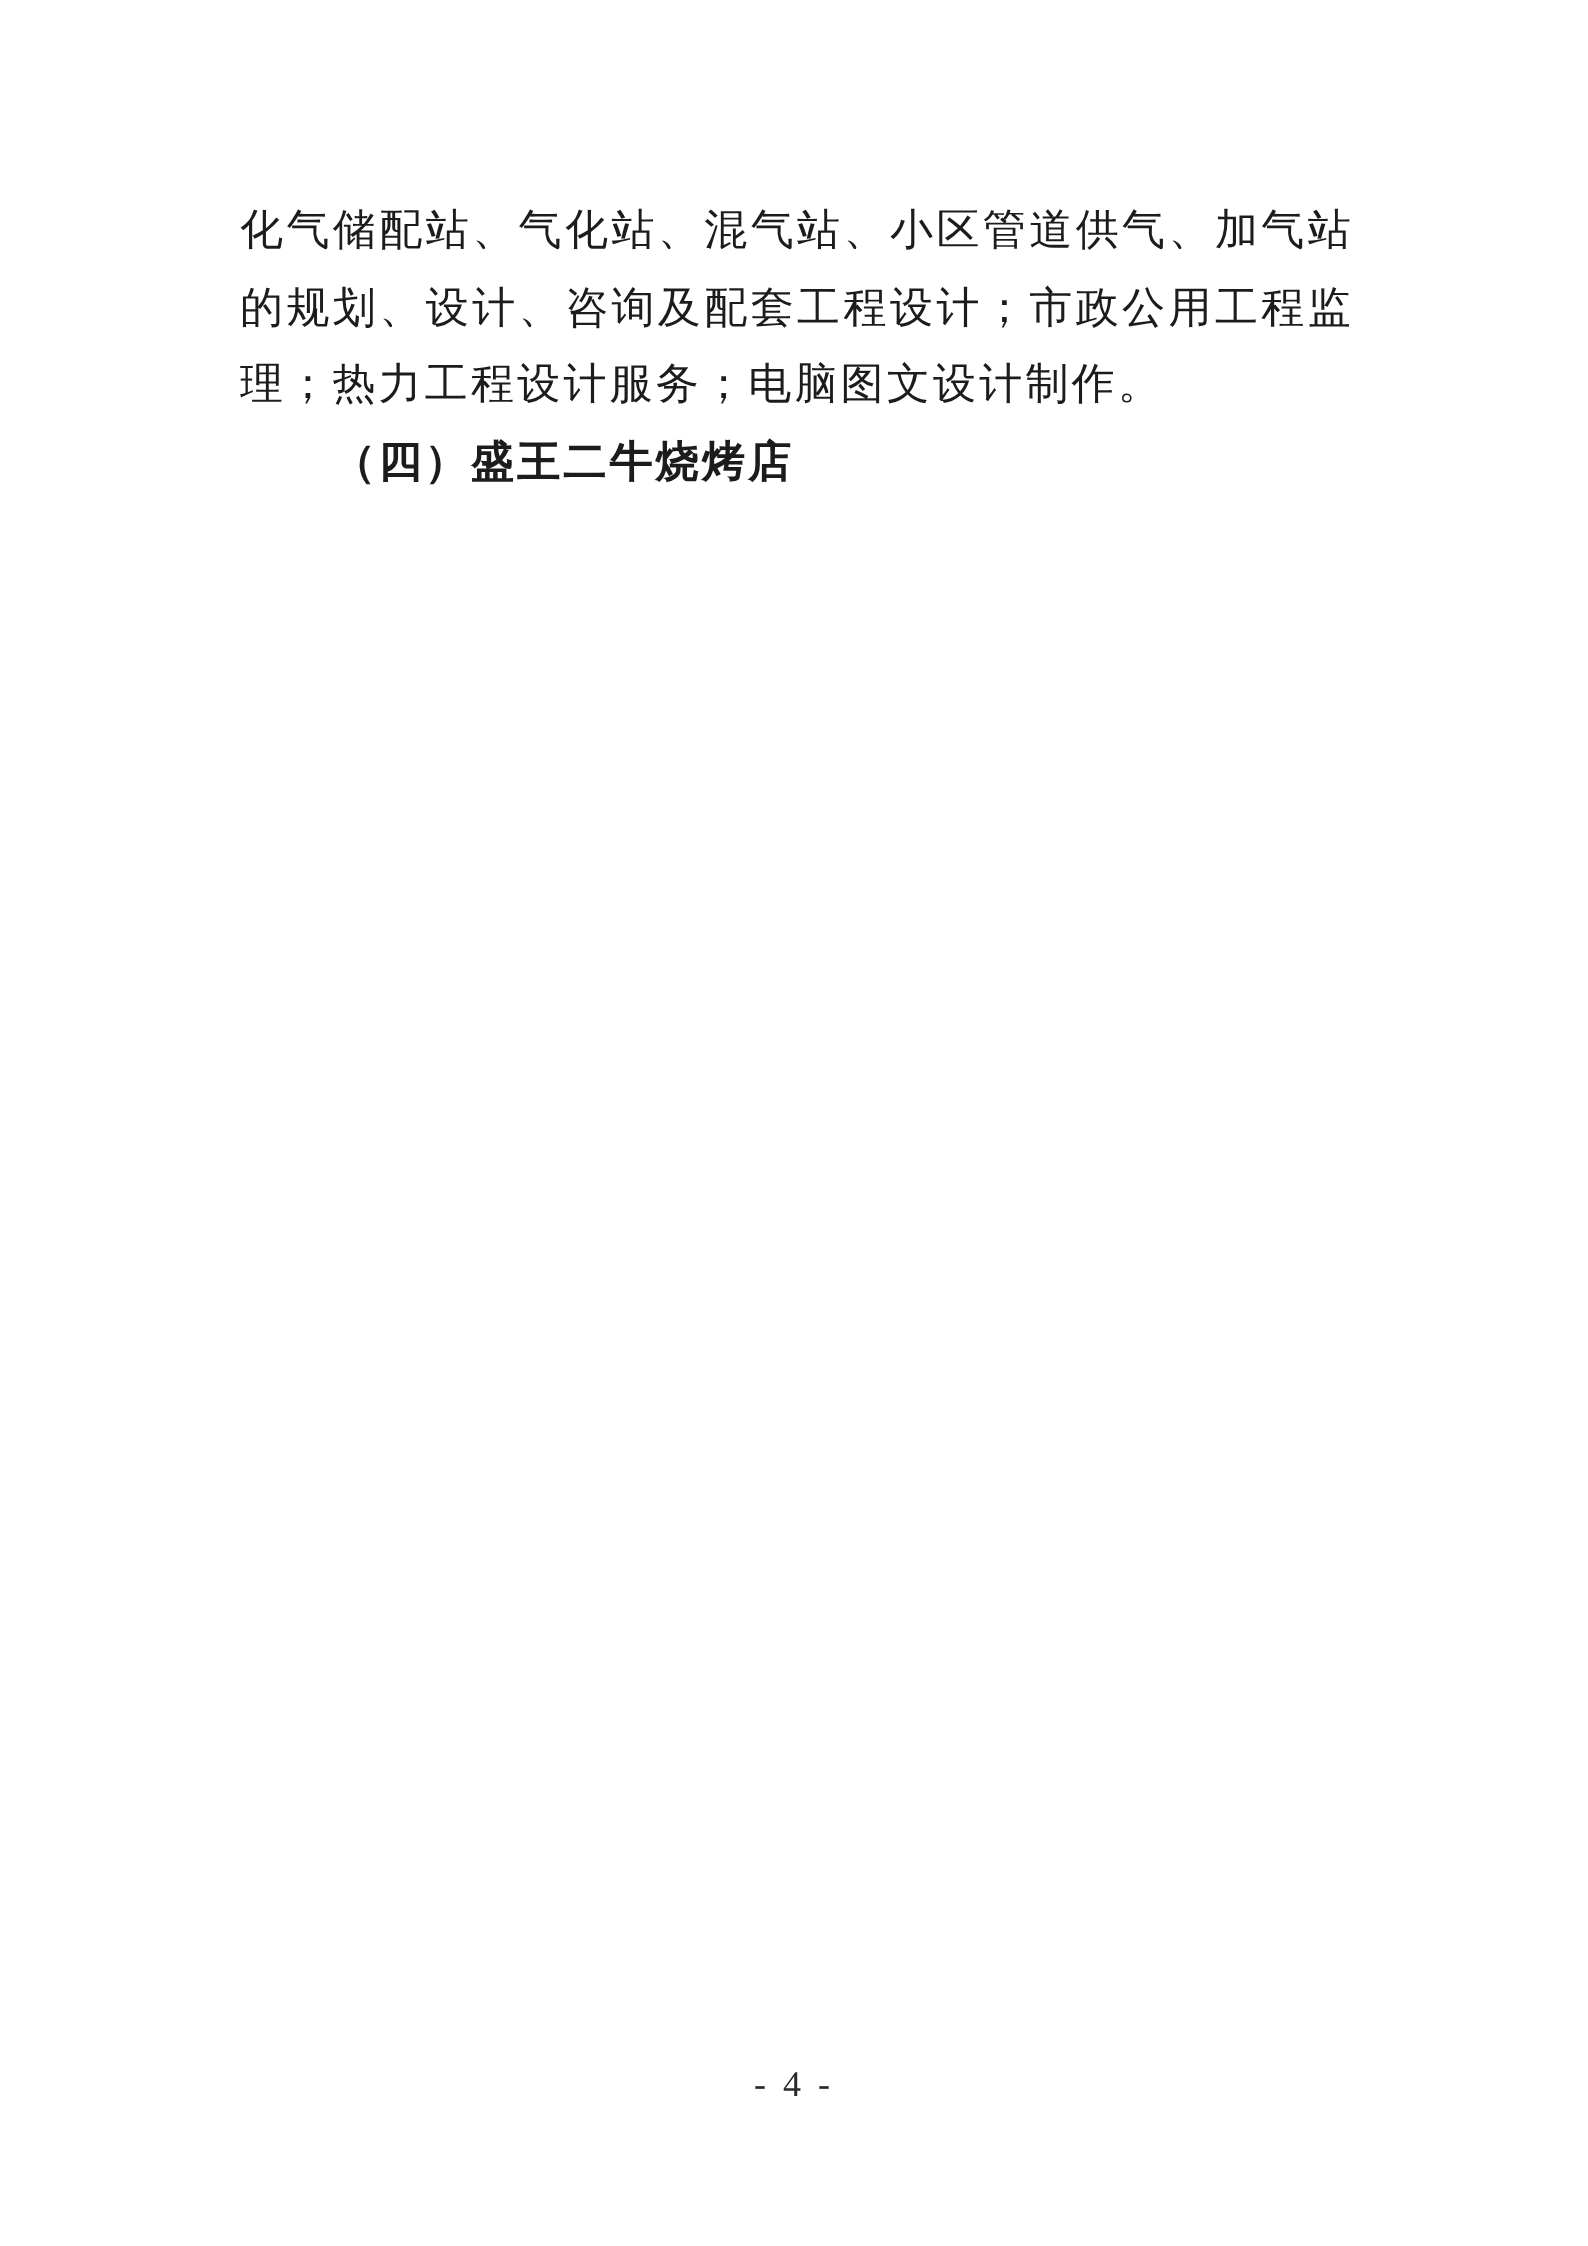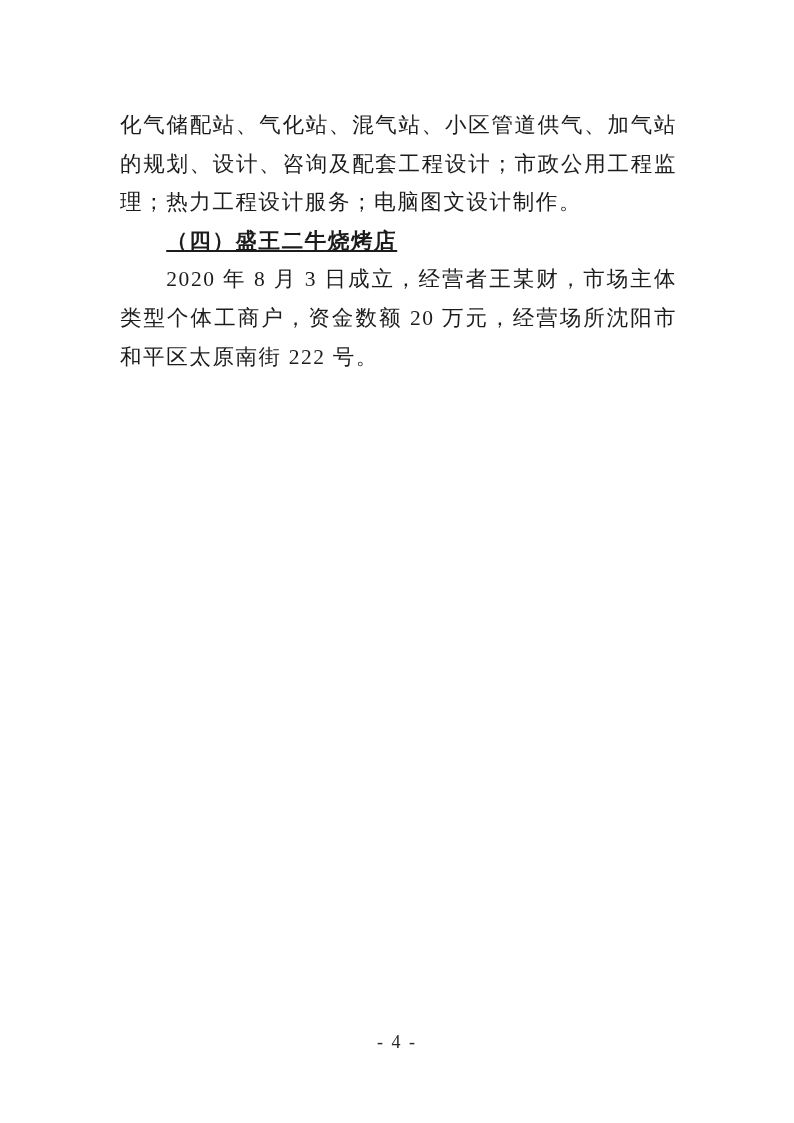--- a/index.html
+++ b/index.html
@@ -27,41 +27,38 @@
     font-size: 21.5px;
     line-height: 38.6px;
     letter-spacing: 1.6px;
     text-align: justify;
     text-align-last: left;
     text-indent: 2.15em;
     word-break: break-all;
   }
   .para.no-indent {
     text-indent: 0;
-    margin-top: 10px;
   }
   .para.heading {
     font-weight: bold;
-    text-decoration: underline;
   }
   .footer {
     position: absolute;
     left: 0;
     top: 1032px;
     width: 100%;
     text-align: center;
     font-size: 18px;
     letter-spacing: 2px;
     color: #2a2a2a;
   }
 </style>
 </head>
 <body>
 
 <div class="page">
   <div class="text-block">
     <p class="para no-indent">化气储配站、气化站、混气站、小区管道供气、加气站的规划、设计、咨询及配套工程设计；市政公用工程监理；热力工程设计服务；电脑图文设计制作。</p>
     <p class="para heading">（四）盛王二牛烧烤店</p>
-    <p class="para">2020 年 8 月 3 日成立，经营者王某财，市场主体类型个体工商户，资金数额 20 万元，经营场所沈阳市和平区太原南街 222 号。</p>
   </div>
 
   <div class="footer">- 4 -</div>
 </div>
 
 </body></html>

